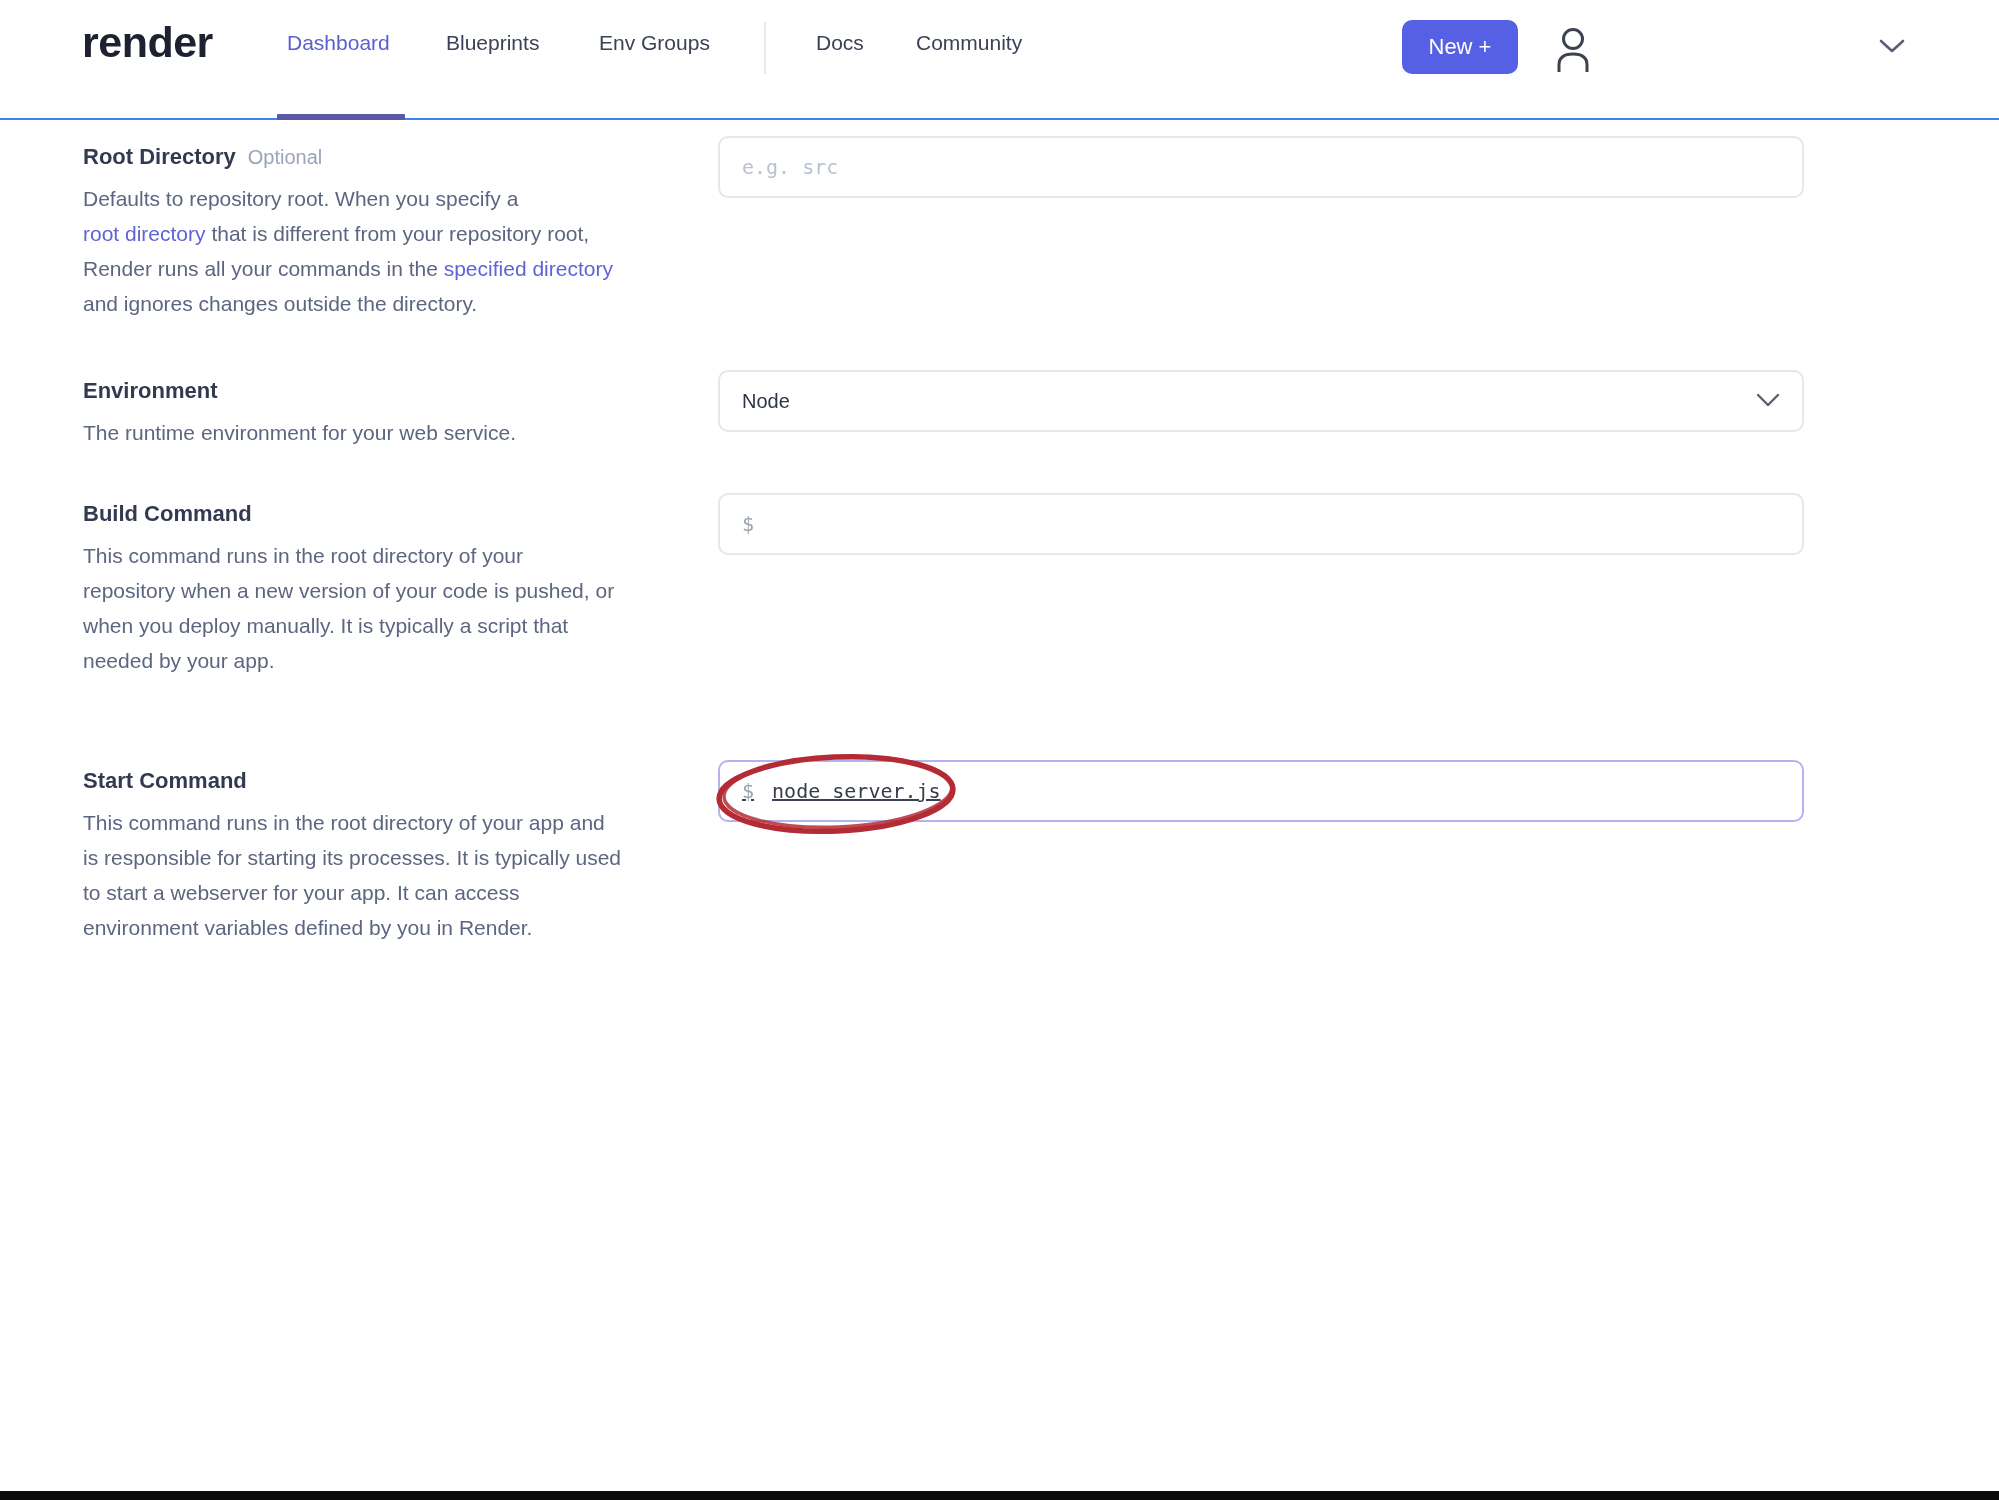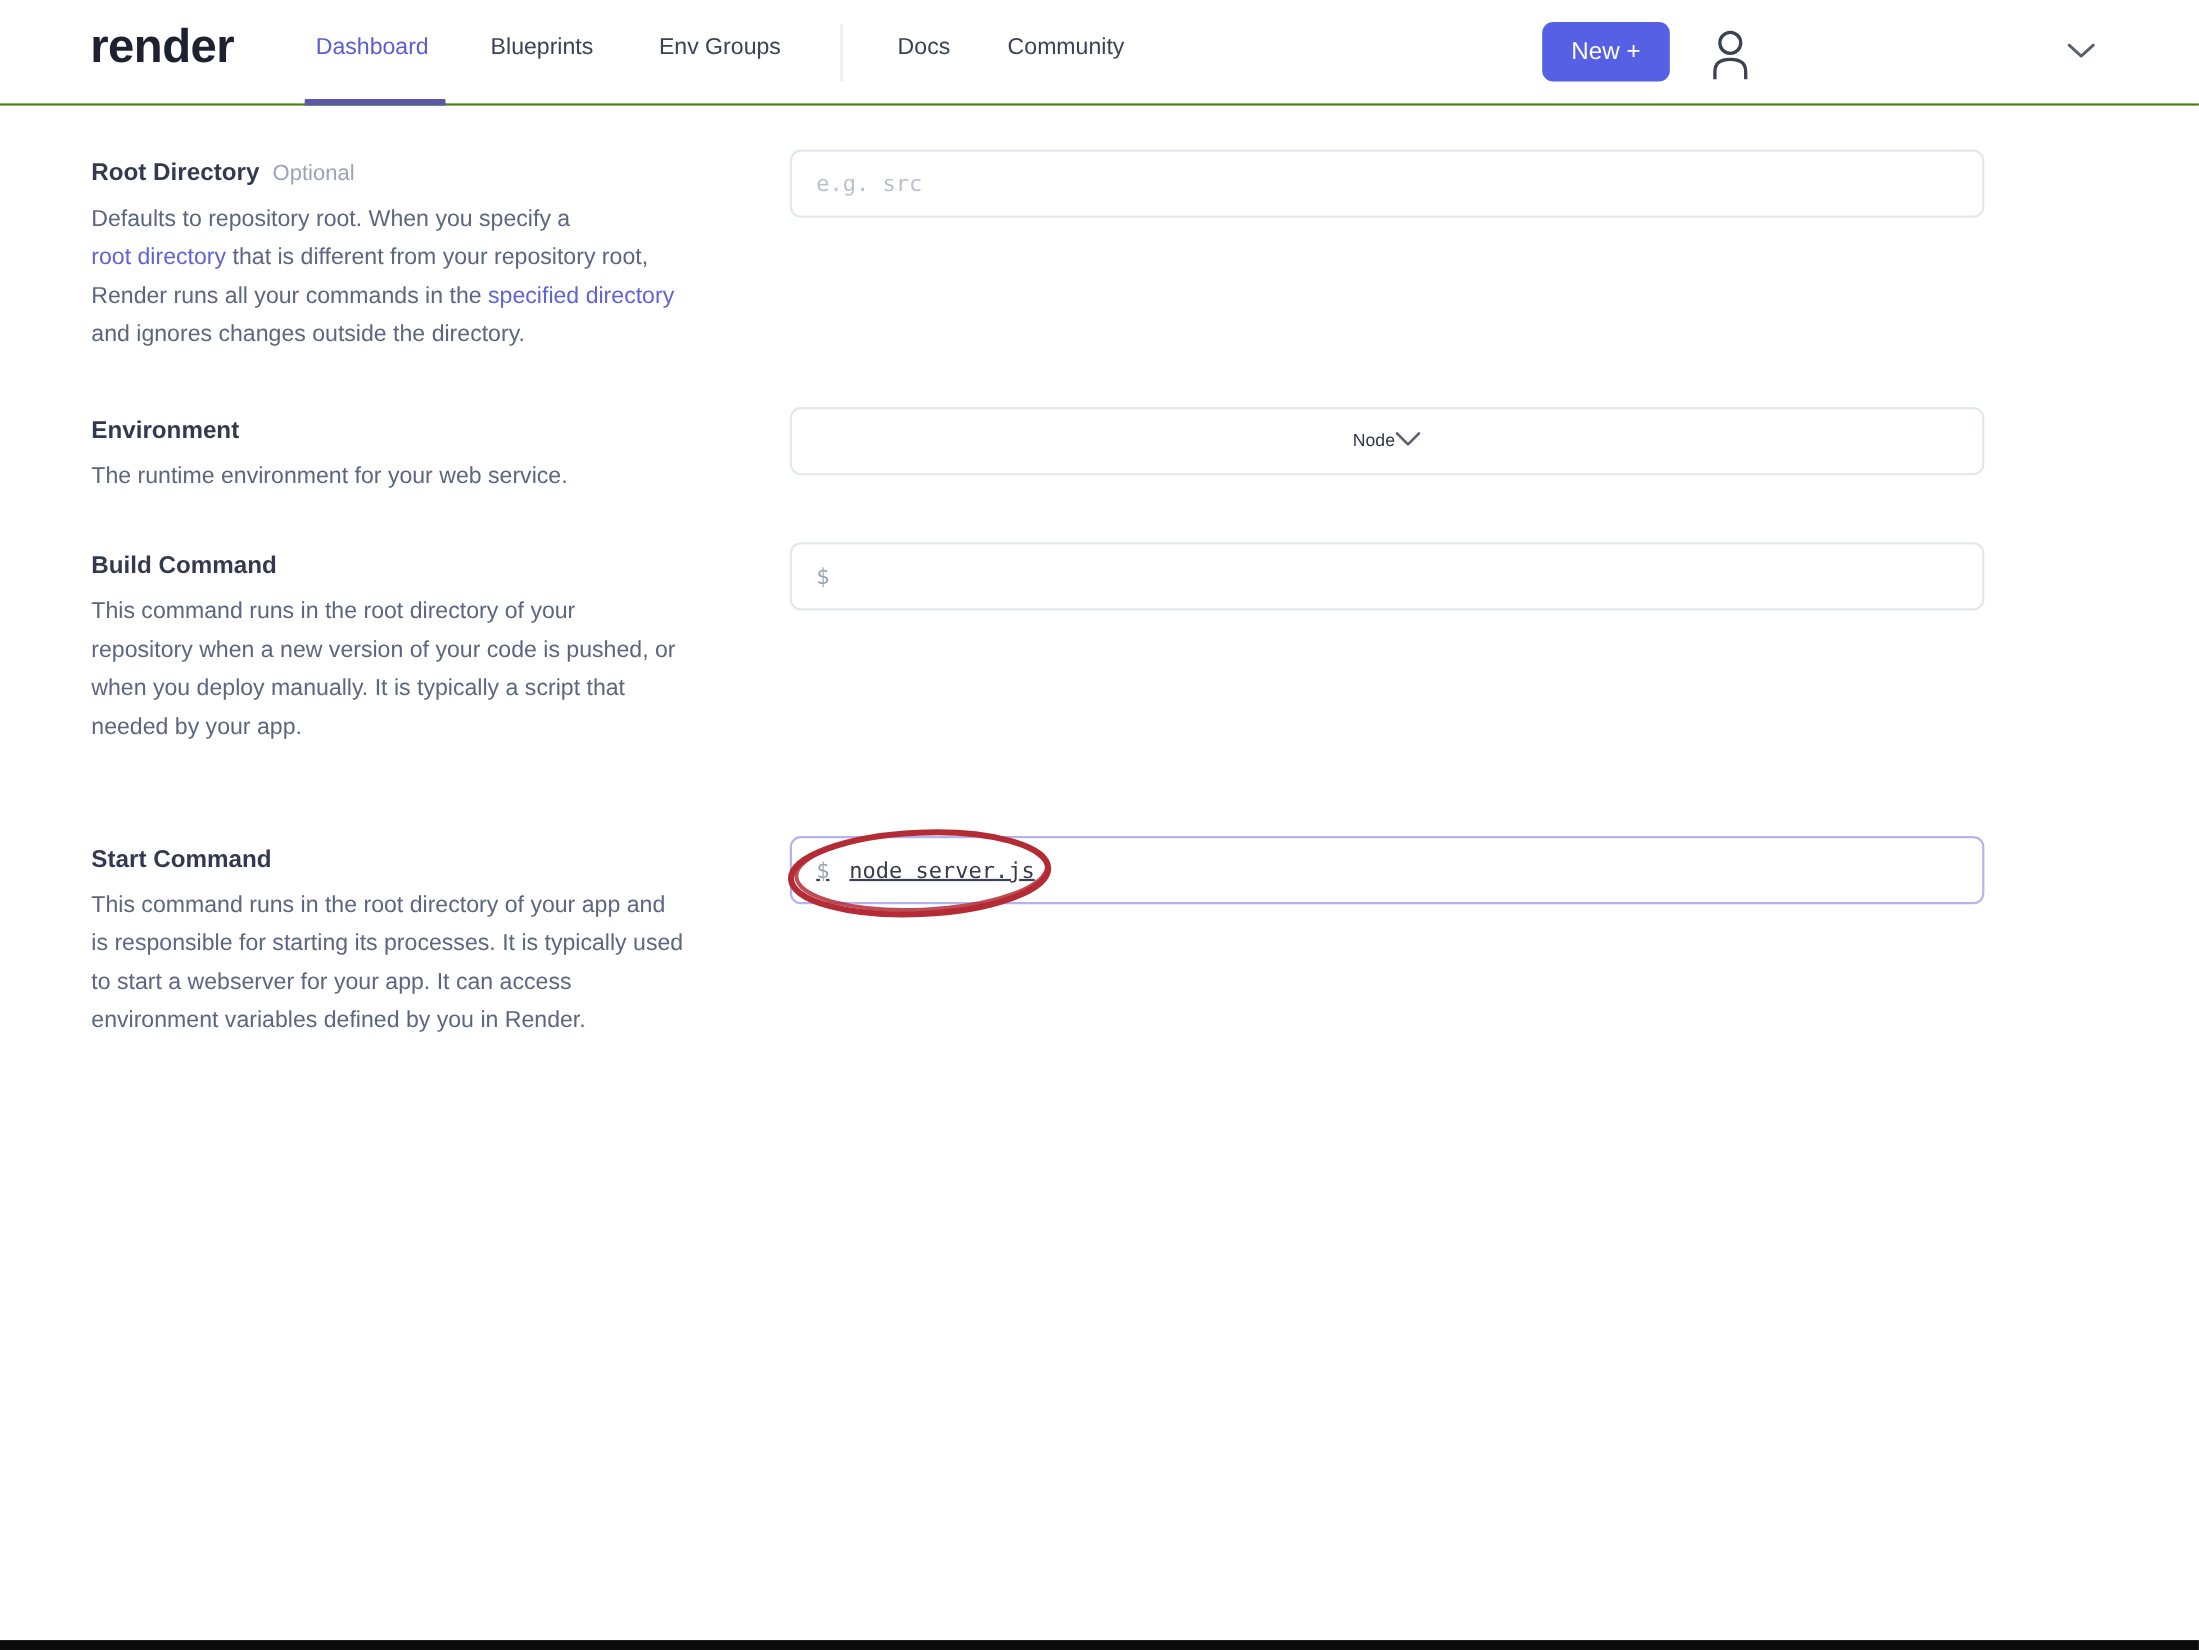--- a/index.html
+++ b/index.html
@@ -3,22 +3,22 @@
 <meta charset="utf-8">
 <style>
   * { margin:0; padding:0; box-sizing:border-box; }
   html,body { width:1999px; height:1500px; }
   body {
     position:relative; background:#ffffff; overflow:hidden;
     font-family:"Liberation Sans", sans-serif; color:#3b4257;
   }
 
   
-  .header { position:absolute; top:0; left:0; width:1999px; height:96px;
-            background:#fff; border-bottom:2px solid #4d7c0f; z-index:5; }
+  .header { position:absolute; top:0; left:0; width:1999px; height:120px;
+            background:#fff; border-bottom:2px solid #3b82f6; z-index:5; }
   .logo { position:absolute; left:82px; top:18px; font-size:43px; font-weight:700;
           color:#1e2230; letter-spacing:-0.5px; cursor:pointer; }
   .nav-item { position:absolute; top:31px; font-size:21px; color:#3b4257; cursor:pointer; white-space:nowrap; }
   .nav-item.active { color:#5a5fd0; }
   .nav-dashboard  { left:287px; }
   .nav-blueprints { left:446px; }
   .nav-envgroups  { left:599px; }
   .nav-docs       { left:816px; }
   .nav-community  { left:916px; }
   .nav-divider { position:absolute; left:764px; top:22px; width:2px; height:52px; background:#e9eaef; }
@@ -45,22 +45,22 @@
   .link { color:#5f63d6; cursor:pointer; }
 
   .text-input, .cmd-wrap, .select-box {
     width:1086px; height:62px; background:#fff;
     border:2px solid #e3e7ee; border-radius:10px;
   }
   .text-input { padding-left:22px; font-family:"DejaVu Sans Mono", monospace;
                 font-size:20px; color:#363c49; outline:none; }
   .text-input::placeholder { color:#b9c1cf; }
 
-  .select-box { display:flex; align-items:center; justify-content:center;
-                padding:0 6px; font-size:16px; color:#2e3547; cursor:pointer; }
+  .select-box { display:flex; align-items:center; justify-content:space-between;
+                padding:0 22px; font-size:20px; color:#2e3547; cursor:pointer; }
 
   .cmd-wrap { display:flex; align-items:center; padding-left:22px;
               font-family:"DejaVu Sans Mono", monospace; font-size:20px; }
   .cmd-wrap.focused { border-color:#b5b3ef; }
   .dollar { color:#9ba3b0; margin-right:18px; }
   .cmd-input { flex:1; border:none; outline:none; background:transparent;
                font-family:inherit; font-size:inherit; color:#363c49; height:100%; }
 
   .annot-wrap { position:relative; }
   .annot-svg { position:absolute; left:-16px; top:-16px; pointer-events:none; }

